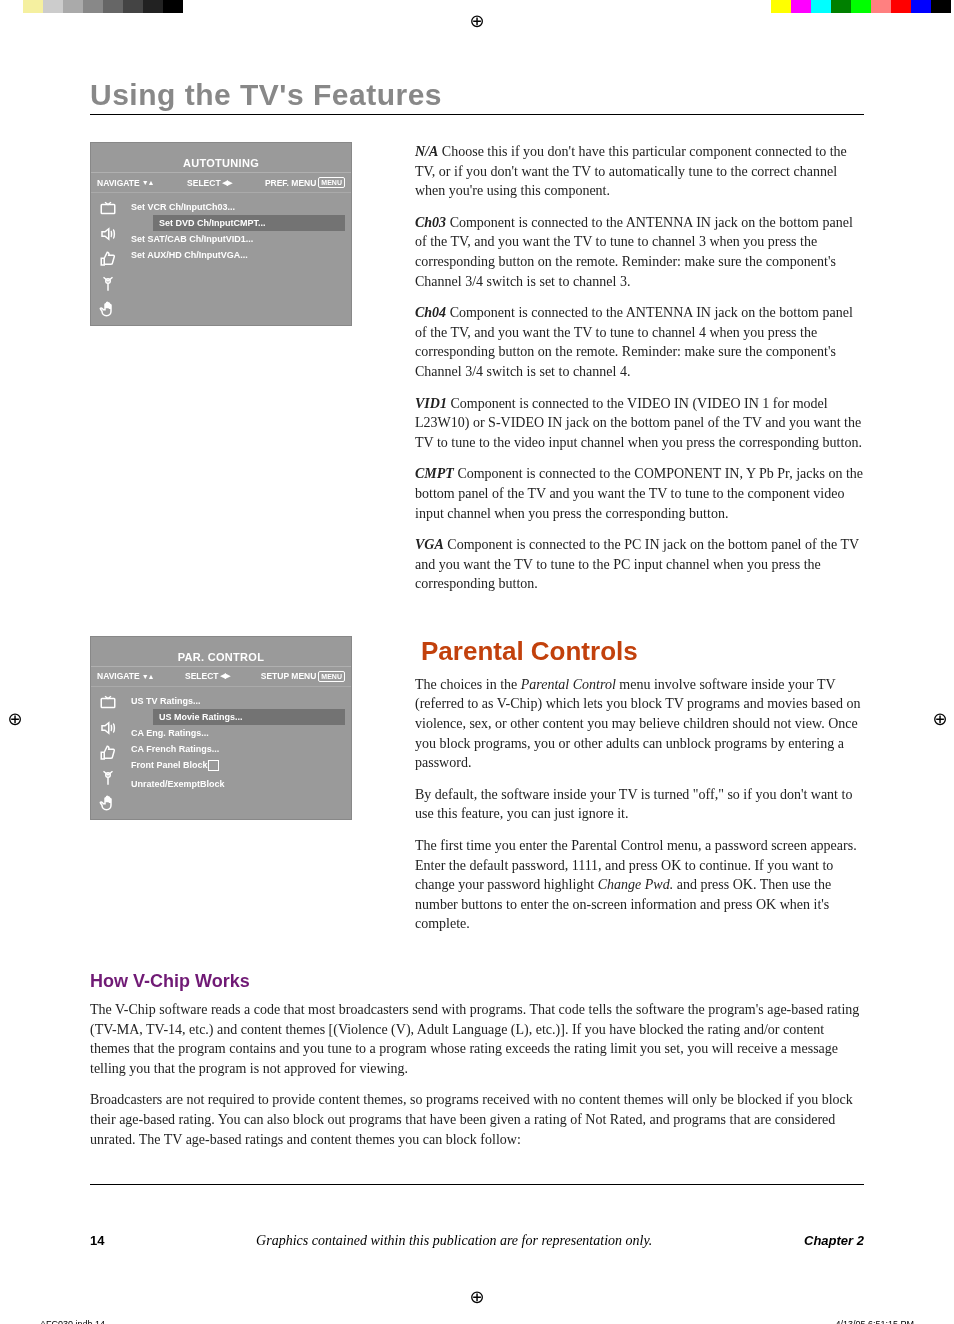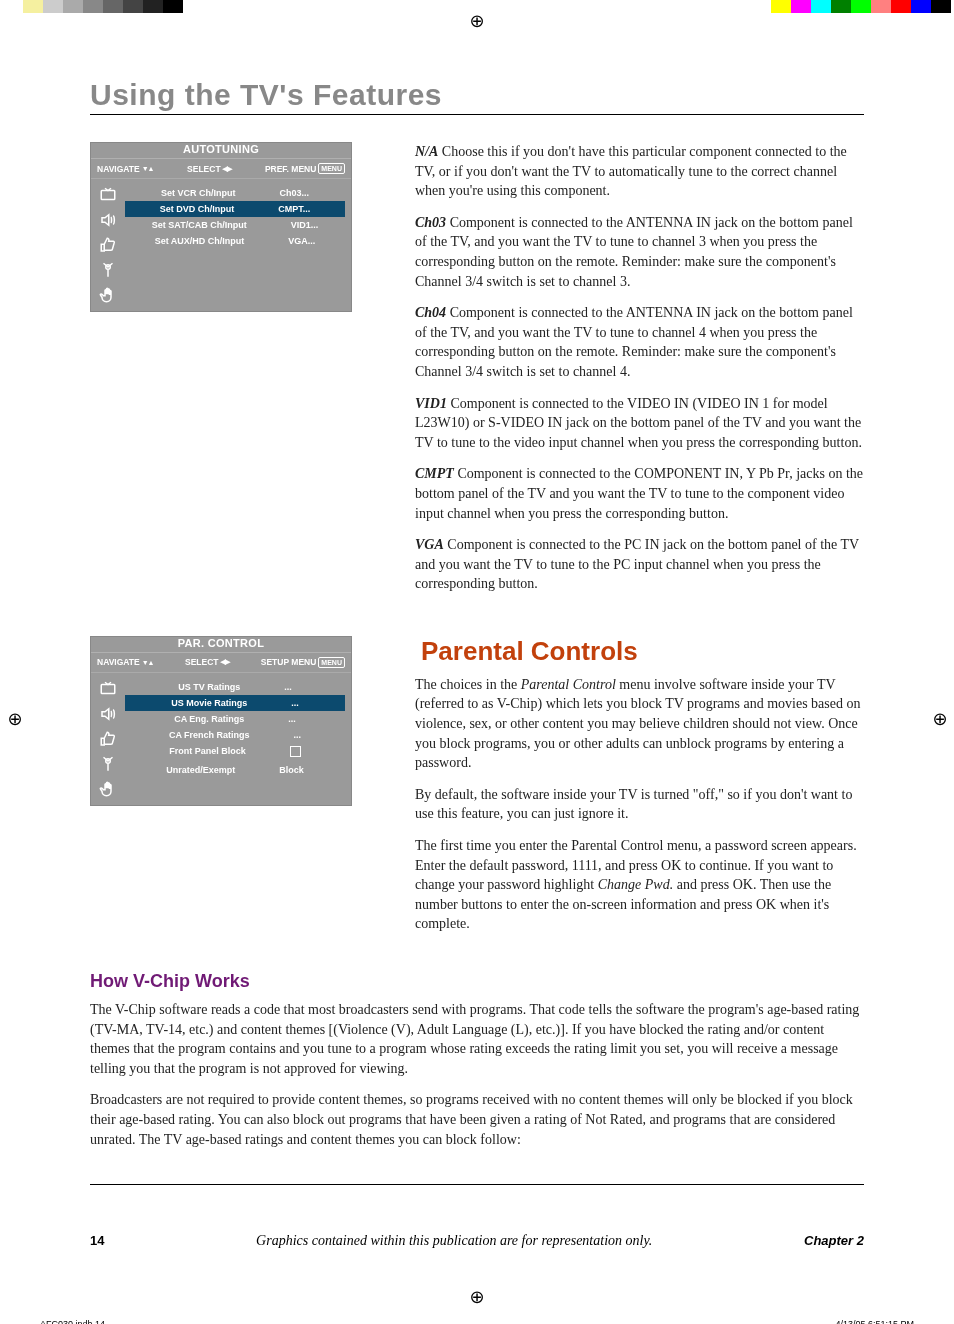--- a/index.html
+++ b/index.html
@@ -82,21 +82,21 @@
     width: 260px;
     background: #9a9a9a;
     color: #fff;
     font-family: Arial, Helvetica, sans-serif;
     border: 1px solid #888;
   }
   .osd-title {
     text-align: center;
     font-size: 11px;
     font-weight: bold;
-    padding: 0 0 3px 0;
+    padding: 14px 0 3px 0;
     border-bottom: 1px solid #b0b0b0;
     letter-spacing: 0.3px;
   }
   .osd-bar {
     display: flex;
     font-size: 8.5px;
     font-weight: bold;
     padding: 4px 6px;
     justify-content: space-between;
     border-bottom: 1px solid #aaa;
@@ -129,27 +129,27 @@
     align-items: center;
     justify-content: center;
   }
   .osd-list {
     flex: 1;
     font-size: 9px;
     font-weight: bold;
   }
   .osd-row {
     display: flex;
-    justify-content: center;
+    justify-content: flex-start;
     padding: 3px 6px;
     color: #fff;
-    gap: 44px;
   }
   .osd-row.selected {
-    background: #0c4a6e;
+    background: #737373;
+    margin-left: 28px;
   }
   .osd-checkbox {
     display:inline-block; width:9px; height:9px; border:1px solid #fff;
   }
   .footer-rule {
     border-top: 1px solid #000;
     margin-top: 35px;
     padding-top: 6px;
     display: flex;
     justify-content: space-between;

